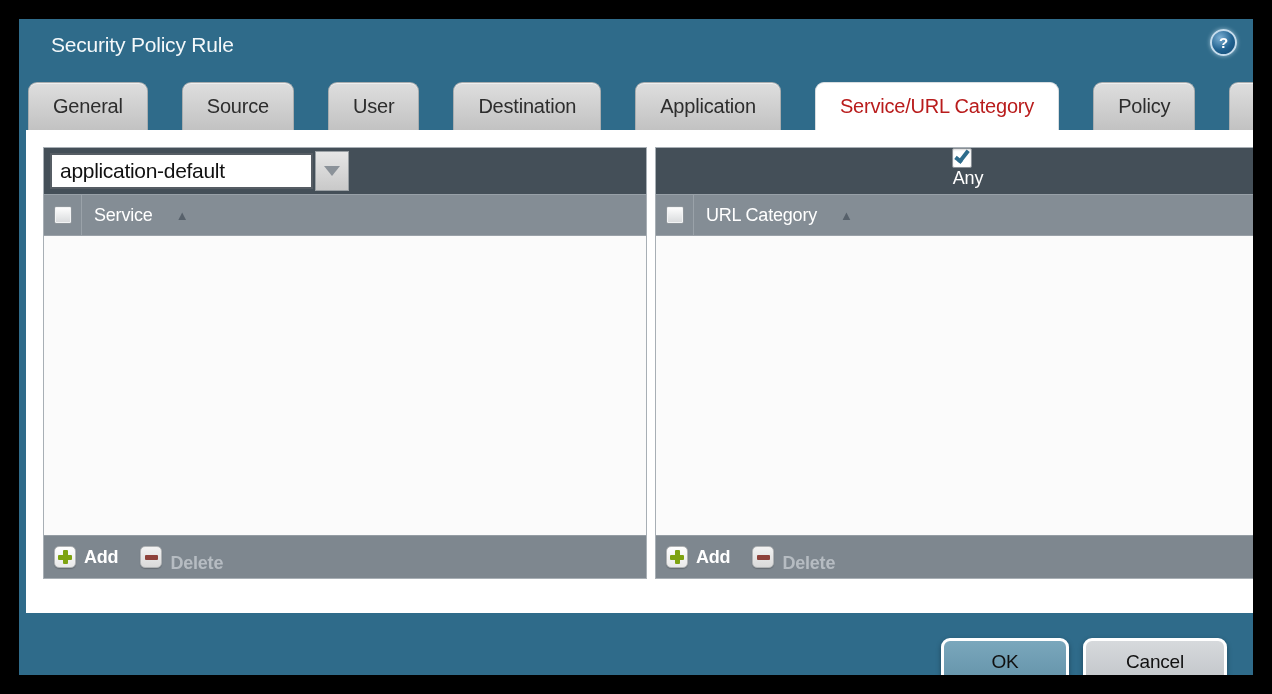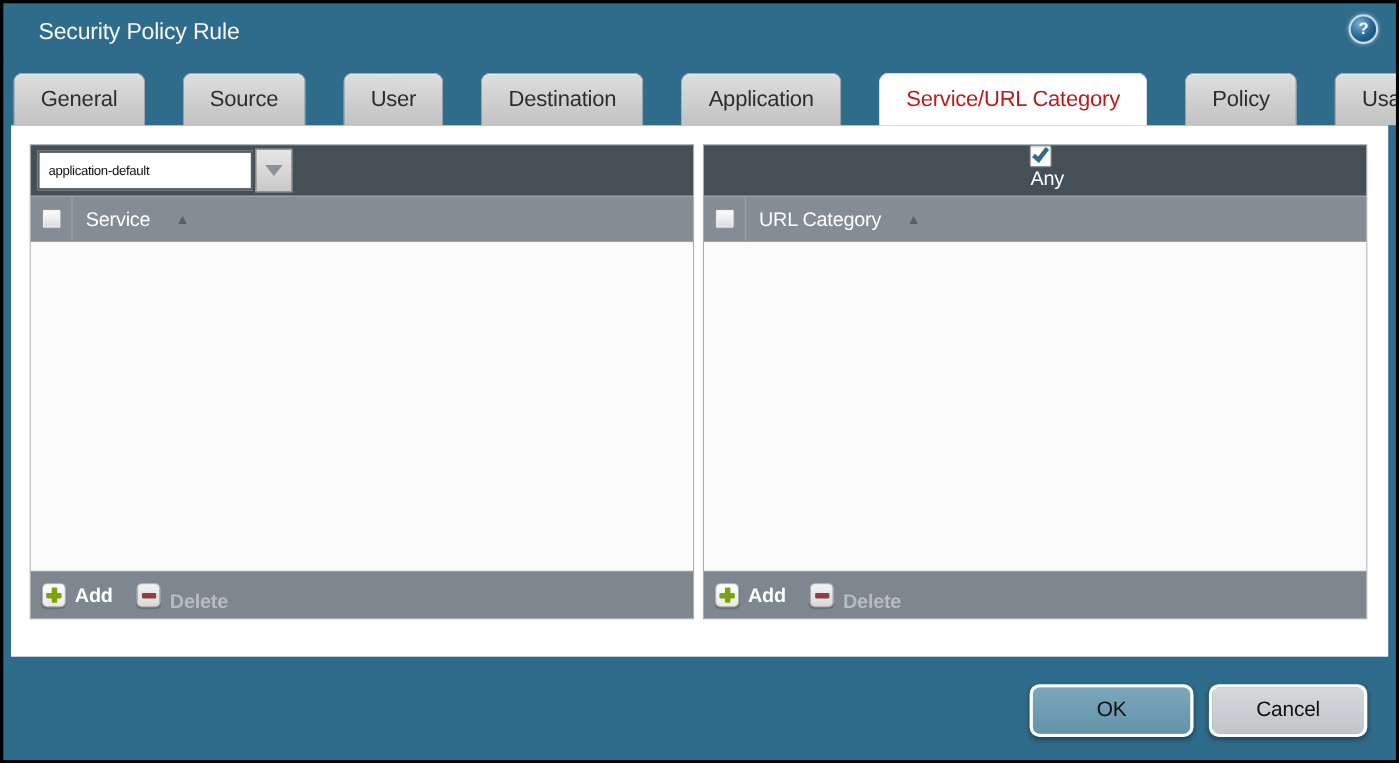--- a/index.html
+++ b/index.html
@@ -1,19 +1,19 @@
 <!DOCTYPE html>
 <html><head>
 <meta charset="utf-8">
 <style>
   * { margin:0; padding:0; box-sizing:border-box; }
   html,body { width:1272px; height:694px; }
   body { font-family:"Liberation Sans","DejaVu Sans",sans-serif; letter-spacing:-0.2px; }
 
-  .dialog { position:absolute; inset:0; width:1272px; height:694px; background:#000; padding:3px; }
+  .dialog { position:absolute; inset:0; width:1272px; height:694px; background:#000; padding:19px; }
   .dialog-bg { position:relative; width:100%; height:100%; background:#2f6b8a; overflow:hidden; }
 
   .title { position:absolute; left:32px; top:14px; color:#f4f8fa; font-size:21px; font-weight:500; }
 
   .help-icon { position:absolute; right:16px; top:10px; width:27px; height:27px; border-radius:50%;
     background:radial-gradient(circle at 35% 30%, #7db0d4, #20618f 55%, #134a74);
     border:2px solid #c6dcEC; box-shadow:0 0 4px rgba(220,238,250,.6);
     color:#fff; font-size:15px; font-weight:bold; display:flex; align-items:center; justify-content:center; cursor:pointer; }
 
   .tabs { position:absolute; left:9px; top:63px; height:48px; display:flex;gap:24px; }
@@ -29,22 +29,22 @@
   .panel { flex:1; display:flex; flex-direction:column; border:1px solid #a8afb5; background:#fbfbfb; }
   .panel-top { height:46px; flex:0 0 46px; background:#444f58; display:flex; align-items:center; padding-left:6px; }
   .col-header { height:42px; flex:0 0 42px; background:#848d95; display:flex; align-items:center;
     border-top:1px solid #98a0a7; border-bottom:1px solid #9aa1a8; }
   .panel-body { flex:1; background:#fbfbfb; }
   .panel-toolbar { height:43px; flex:0 0 43px; background:#7e878f; border-top:1px solid #959da4;
     display:flex; align-items:center; padding-left:10px; gap:22px; }
 
   
   .dd-wrap { display:flex; align-items:center; }
-  .dd-input { width:196px; height:36px; background:#fff; border:2px solid #565d64; color:#111;
-    font-size:12px; padding-left:8px; display:flex; align-items:center; letter-spacing:-0.3px; }
+  .dd-input { width:263px; height:36px; background:#fff; border:2px solid #565d64; color:#111;
+    font-size:21px; padding-left:8px; display:flex; align-items:center; letter-spacing:-0.3px; }
   .dd-btn { width:34px; height:40px; margin-left:2px; background:linear-gradient(#e6e6e6,#c9c9c9);
     border:1px solid #9aa0a4; display:flex; align-items:center; justify-content:center; cursor:pointer; }
   .dd-arrow { width:0; height:0; border-left:8px solid transparent; border-right:8px solid transparent;
     border-top:10px solid #8b9299; }
 
   
   .cb { width:20px; height:20px; background:#fff; border:1px solid #8a9096; border-radius:2px;
     position:relative; flex:0 0 auto; cursor:pointer; box-shadow:inset 0 1px 2px rgba(0,0,0,.15); }
   .cb .check { position:absolute; left:5px; top:-1px; width:8px; height:15px;
     border-right:4px solid #2d6c8c; border-bottom:4px solid #2d6c8c; transform:rotate(38deg); }
@@ -68,21 +68,21 @@
   .plus-v { position:absolute; width:5px; height:14px; background:#7ea311; border-radius:1px; }
   .minus-h { position:absolute; width:13px; height:5px; background:#8e423b; border-radius:1px; }
   .tb-label { color:#fff; font-size:18px; font-weight:600; }
   .tb-label.disabled { color:#b6bcc2;margin-top:12px; }
 
   
   .footer { position:absolute; right:26px; top:619px; display:flex; gap:14px; }
   .btn { height:48px; border-radius:9px; border:3px solid #fff; font-size:19px; color:#101010;
     display:flex; align-items:center; justify-content:center; cursor:pointer;
     box-shadow:0 2px 5px rgba(0,0,0,.35); }
-  .btn-ok { width:149px; background:linear-gradient(#7aa7bc,#6493a9); }
+  .btn-ok { width:128px; background:linear-gradient(#7aa7bc,#6493a9); }
   .btn-cancel { width:144px; background:linear-gradient(#d6d9dc,#c1c5c9); }
 </style>
 </head>
 <body>
 
 <div class="dialog">
   <div class="dialog-bg">
 
     <div class="title">Security Policy Rule</div>
     <div class="help-icon">

